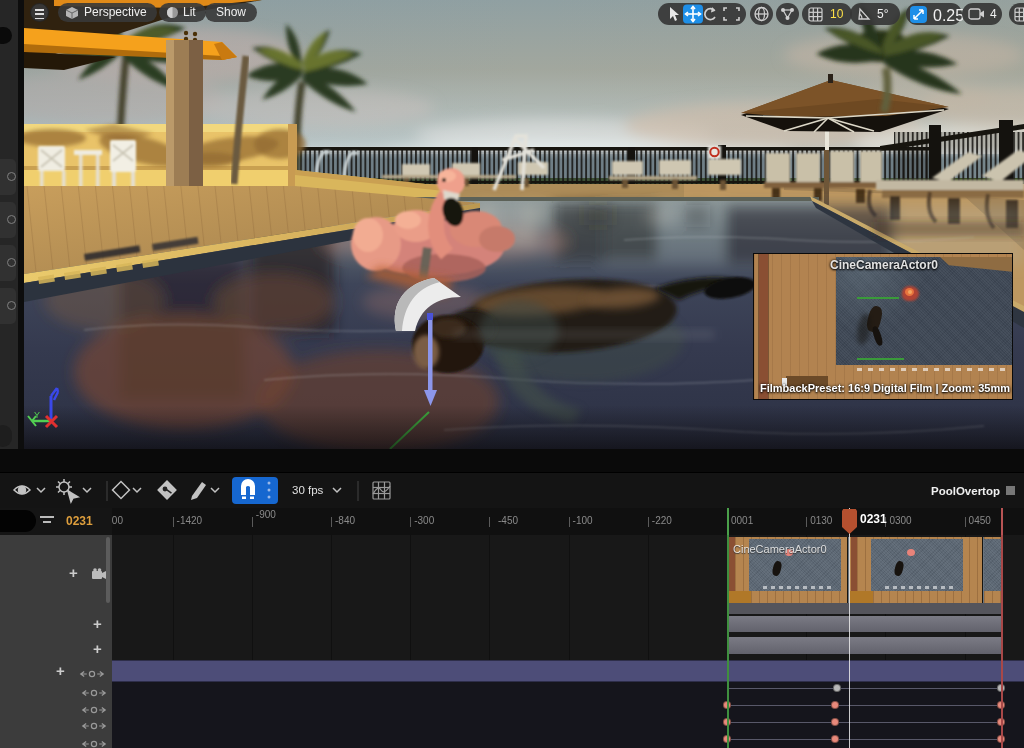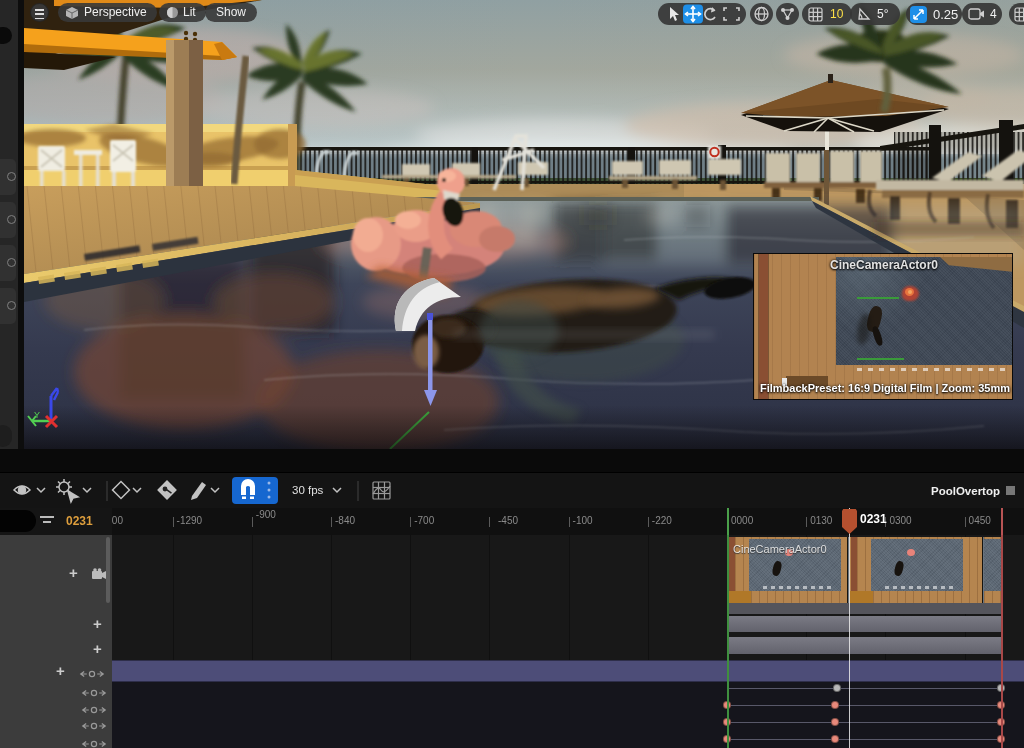--- a/index.html
+++ b/index.html
@@ -465,21 +465,21 @@
         </g>
       </svg>
  <span style="position:absolute;left:28px;top:4px">10</span>
 </div>
 <div class="a" style="left:826px;top:3px;width:50px;height:22px;border-radius:11px;background:rgba(54,54,54,.92);color:#f0f0f0;font-size:12px">
  <svg width="15" height="15" style="position:absolute;left:7px;top:4px" viewBox="0 0 15 15">
         <path d="M2 12 L12 12 L3 2 Z M5 12 A7 7 0 0 0 3 7" stroke="#cfcfcf" stroke-width="1.3" fill="none"></path>
       </svg>
  <span style="position:absolute;left:27px;top:4px">5°</span>
 </div>
-<div class="a" style="left:882px;top:3px;width:56px;height:22px;border-radius:11px;background:rgba(54,54,54,.92);color:#f0f0f0;font-size:13px">
+<div class="a" style="left:882px;top:3px;width:56px;height:22px;border-radius:11px;background:rgba(54,54,54,.92);color:#f0f0f0;font-size:16px">
  <div style="position:absolute;left:4px;top:2.5px;width:17px;height:17px;border-radius:4px;background:#1e8fe8">
   <svg width="17" height="17" viewBox="0 0 17 17">
           <path d="M4 13 L13 4 M13 4 L9 4 M13 4 L13 8 M4 13 L8 13 M4 13 L4 9" stroke="#fff" stroke-width="1.5" fill="none"></path>
         </svg>
  </div>
  <span style="position:absolute;left:27px;top:4px">0.25</span>
 </div>
 <div class="a" style="left:938px;top:3px;width:40px;height:22px;border-radius:11px;background:rgba(54,54,54,.92);color:#f0f0f0;font-size:12px">
  <svg width="18" height="14" style="position:absolute;left:6px;top:4px" viewBox="0 0 18 14">
         <rect x="1" y="2" width="11" height="10" rx="2" stroke="#cfcfcf" stroke-width="1.3" fill="none"></rect>
@@ -594,35 +594,35 @@
   <div class="a" style="left:-10px;top:2px;width:46px;height:22px;border-radius:11px;background:#030303"></div>
   <svg width="20" height="16" style="position:absolute;left:38px;top:5px" viewBox="0 0 20 16">
         <line x1="2" y1="4" x2="16" y2="4" stroke="#bbb" stroke-width="2"></line>
         <line x1="5" y1="9" x2="13" y2="9" stroke="#bbb" stroke-width="2"></line>
         <line x1="7.5" y1="14" x2="10.5" y2="14" stroke="#bbb" stroke-width="0"></line>
       </svg>
   <div class="a" style="left:66px;top:6px;color:#dd9e3d;font-size:12px;font-weight:bold">0231</div>
   <div class="a" id="ruler" style="left:112px;top:0;width:912px;height:27px;background:#101010;overflow:hidden;color:#8a8a8a;font-size:10px">
         <div class="a" style="left:-14.600000000000023px;top:7px">-1200</div>
         <div class="a" style="left:60.60000000000002px;top:9px;width:1px;height:10px;background:#5a5a5a"></div>
-        <div class="a" style="left:64.60000000000002px;top:7px">-1290</div>
+        <div class="a" style="left:64.60000000000002px;top:7px">-1420</div>
         <div class="a" style="left:139.79999999999995px;top:9px;width:1px;height:10px;background:#5a5a5a"></div>
         <div class="a" style="left:143.79999999999995px;top:1px">-900</div>
         <div class="a" style="left:219px;top:9px;width:1px;height:10px;background:#5a5a5a"></div>
         <div class="a" style="left:223px;top:7px">-840</div>
         <div class="a" style="left:298.2px;top:9px;width:1px;height:10px;background:#5a5a5a"></div>
-        <div class="a" style="left:302.2px;top:7px">-700</div>
+        <div class="a" style="left:302.2px;top:7px">-300</div>
         <div class="a" style="left:377.4px;top:9px;width:1px;height:10px;background:#5a5a5a"></div>
         <div class="a" style="left:386px;top:7px">-450</div>
         <div class="a" style="left:456.6px;top:9px;width:1px;height:10px;background:#5a5a5a"></div>
         <div class="a" style="left:460.6px;top:7px">-100</div>
         <div class="a" style="left:535.8px;top:9px;width:1px;height:10px;background:#5a5a5a"></div>
         <div class="a" style="left:539.8px;top:7px">-220</div>
         <div class="a" style="left:615px;top:9px;width:1px;height:10px;background:#5a5a5a"></div>
-        <div class="a" style="left:619px;top:7px">0000</div>
+        <div class="a" style="left:619px;top:7px">0001</div>
         <div class="a" style="left:694.2px;top:9px;width:1px;height:10px;background:#5a5a5a"></div>
         <div class="a" style="left:698.2px;top:7px">0130</div>
         <div class="a" style="left:773.4px;top:9px;width:1px;height:10px;background:#5a5a5a"></div>
         <div class="a" style="left:777.4px;top:7px">0300</div>
         <div class="a" style="left:852.6px;top:9px;width:1px;height:10px;background:#5a5a5a"></div>
         <div class="a" style="left:856.6px;top:7px">0450</div>
       </div>
  </div>
 
  <div class="a" style="left:0;top:86px;width:1024px;height:213px;background:#181818">

